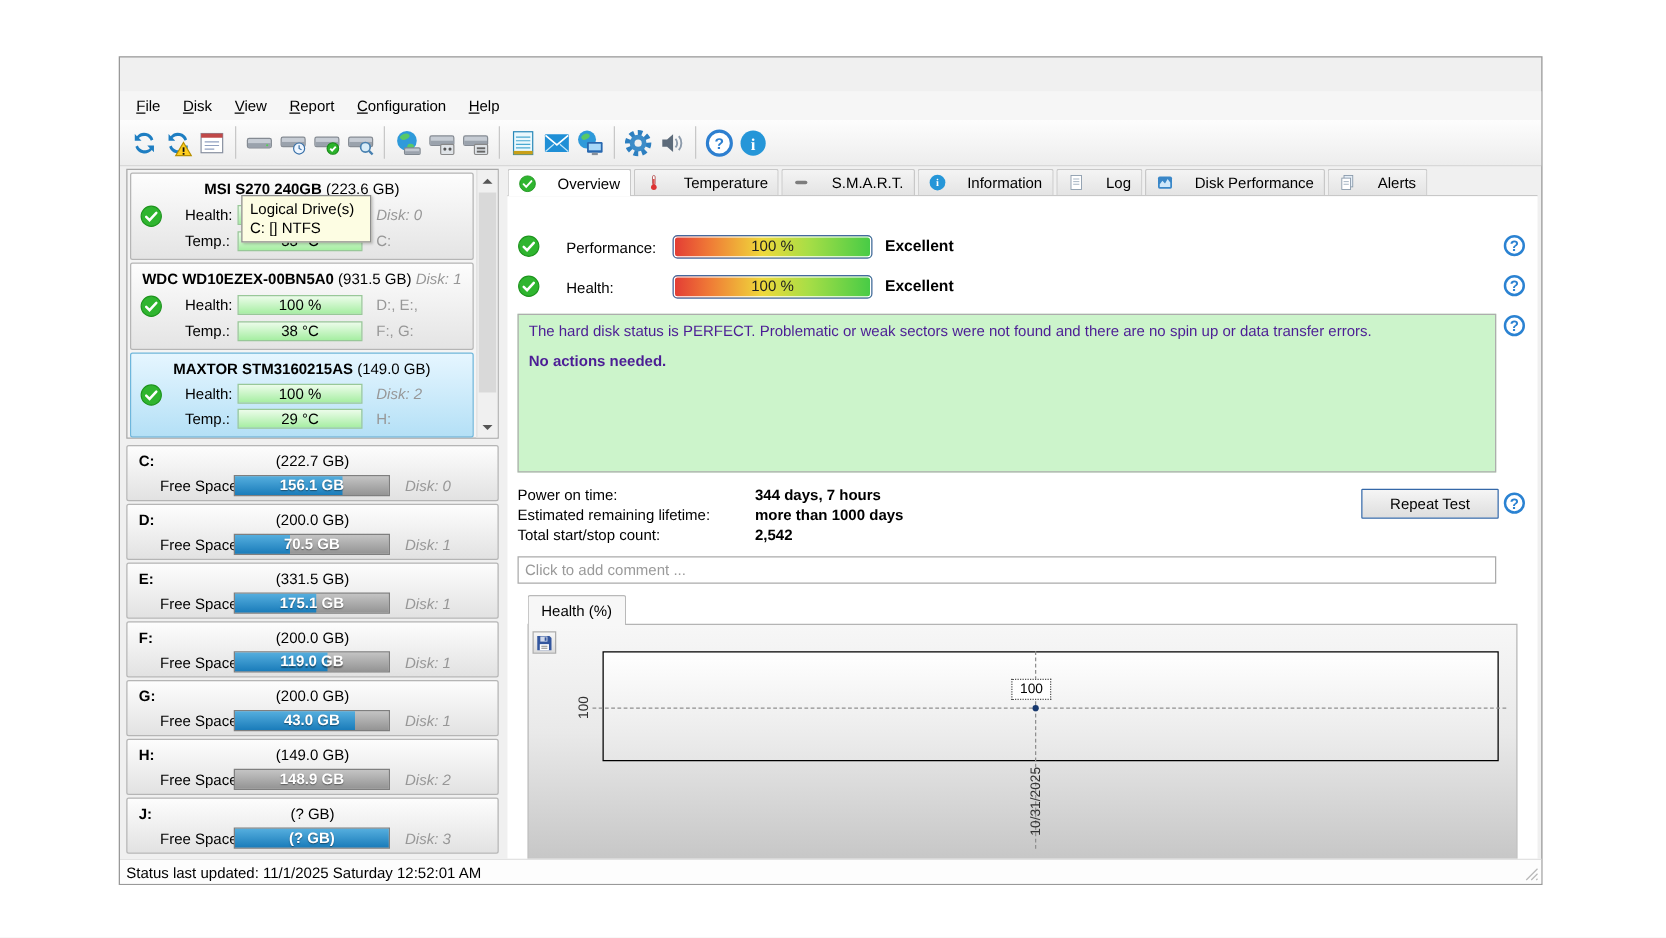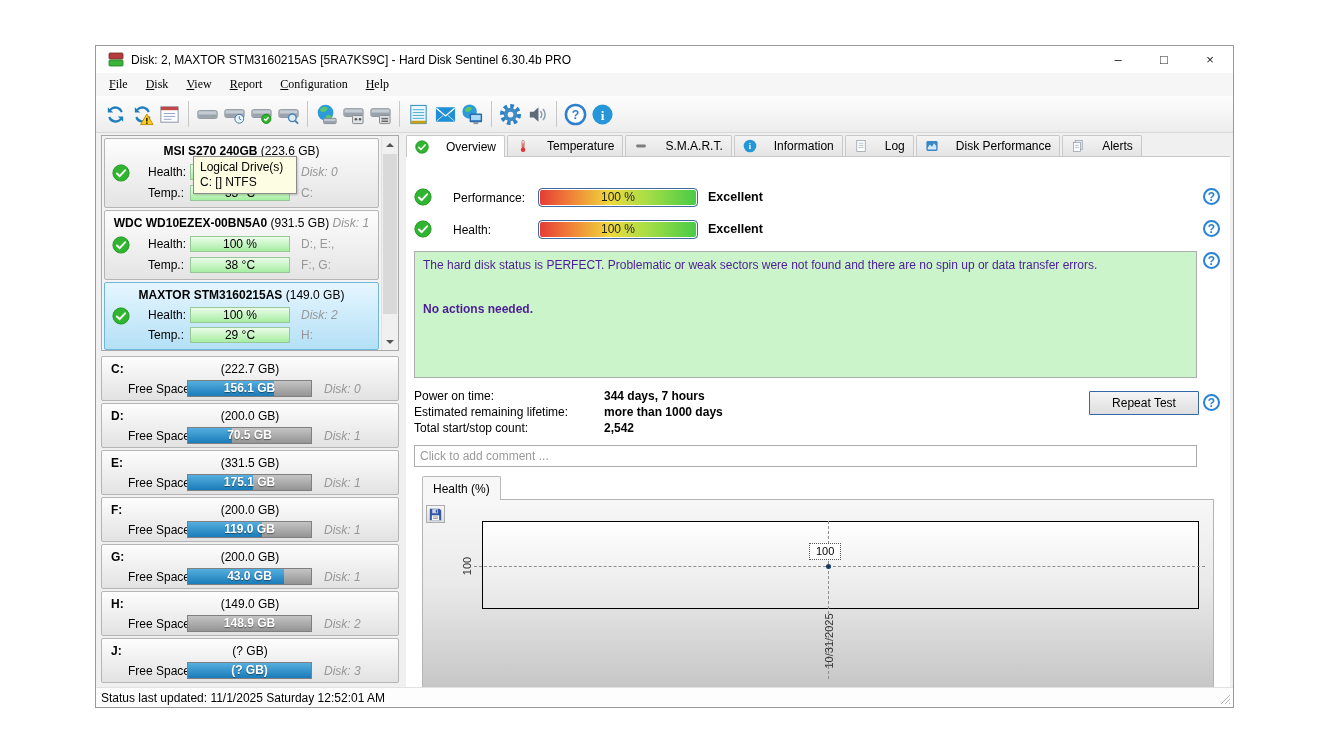--- a/index.html
+++ b/index.html
@@ -12,21 +12,21 @@
   
   #titlebar{position:absolute;left:0;top:0;width:100%;height:27px;background:#fff;}
   #appicon{position:absolute;left:12px;top:6px;width:16px;height:15px;}
   #wintitle{position:absolute;left:35px;top:7px;font-size:12px;white-space:nowrap;}
   .wctl{position:absolute;top:0;width:46px;height:27px;display:flex;align-items:center;justify-content:center;
         font-size:13px;color:#222;cursor:default;}
   #btn-min{right:92px;} #btn-max{right:46px;} #btn-close{right:0;}
   
   #menubar{position:absolute;left:0;top:27px;width:100%;height:23px;background:#f6f6f6;
            display:flex;align-items:center;padding-left:4px;box-sizing:border-box;}
-  .mitem{padding:3px 9px;font-family:Liberation Serif, serif;} .mitem u{text-decoration:underline;}
+  .mitem{padding:3px 9px;} .mitem u{text-decoration:underline;}
   
   #toolbar{position:absolute;left:0;top:50px;width:100%;height:37px;
            background:linear-gradient(180deg,#fdfdfd,#ededed);border-bottom:1px solid #d8d8d8;
            display:flex;align-items:center;padding-left:6px;box-sizing:border-box;}
   .tbtn{width:27px;height:28px;display:flex;align-items:center;justify-content:center;}
   .tbtn svg{width:23px;height:23px;}
   .tsep{width:1px;height:26px;background:#c8c8c8;margin:0 5px;}
   
   #disklist{position:absolute;left:5px;top:89px;width:298px;height:216px;background:#f4f4f4;
             border:1px solid #a8a8a8;box-sizing:border-box;}
@@ -81,21 +81,21 @@
   .pbar{position:absolute;left:132px;width:160px;height:19px;border:1px solid #44699e;border-radius:4px;
         box-sizing:border-box;box-shadow:inset 0 0 0 1px #fff;
         background:linear-gradient(90deg,#e33b35 0%,#ef7a36 18%,#efd93b 45%,#a8de46 68%,#46cb46 100%);
         text-align:center;line-height:17px;color:#222;}
   .prating{position:absolute;left:302px;font-weight:bold;font-size:12.5px;}
   .helpic{position:absolute;left:797px;width:17px;height:17px;border:2px solid #2a82d2;border-radius:50%;
           background:#fff;color:#2a82d2;font-weight:bold;font-size:12px;display:flex;align-items:center;
           justify-content:center;box-sizing:border-box;}
   #statusbox{position:absolute;left:8px;top:94px;width:783px;height:127px;background:#ccf4cb;
              border:1px solid #adadad;box-sizing:border-box;padding:6px 8px;color:#4c1d95;}
-  #statusbox .l2{font-weight:bold;margin-top:30px;}
+  #statusbox .l2{font-weight:bold;margin-top:10px;}
   .statlabel{position:absolute;left:8px;}
   .statvalue{position:absolute;left:198px;font-weight:bold;}
   #repeatbtn{position:absolute;left:683px;top:234px;width:110px;height:24px;border:1px solid #3568a8;
              background:linear-gradient(180deg,#f5f5f5,#dedede);display:flex;align-items:center;
              justify-content:center;box-sizing:border-box;border-radius:1px;}
   #comment{position:absolute;left:8px;top:288px;width:783px;height:22px;border:1px solid #ababab;
            box-sizing:border-box;padding:0 5px;font:12px "Liberation Sans",sans-serif;color:#444;background:#fff;}
   #comment::placeholder{color:#9a9a9a;}
   
   #charttab{position:absolute;left:16px;top:319px;height:24px;padding:0 10px;display:flex;align-items:center;
@@ -119,30 +119,20 @@
   #statusbar{position:absolute;left:0;top:641px;width:100%;height:20px;background:#fdfdfd;
              border-top:1px solid #e2e2e2;box-sizing:border-box;}
   #statustext{position:absolute;left:5px;top:3px;}
   #grip{position:absolute;right:2px;bottom:2px;width:12px;height:12px;}
 </style>
 </head>
 <body>
 
 <div id="win">
 
-  <div id="titlebar">
-    <svg id="appicon" viewBox="0 0 16 15">
-      <rect x="1" y="1" width="14" height="6" rx="1" fill="#b43c3c" stroke="#7c2424" stroke-width="0.8"></rect>
-      <rect x="1" y="8" width="14" height="6" rx="1" fill="#3cb43c" stroke="#1d7c1d" stroke-width="0.8"></rect>
-    </svg>
-    <span id="wintitle">Disk: 2, MAXTOR STM3160215AS [5RA7KS9C]  -  Hard Disk Sentinel 6.30.4b PRO</span>
-    <div class="wctl" id="btn-min">–</div>
-    <div class="wctl" id="btn-max">□</div>
-    <div class="wctl" id="btn-close">×</div>
-  </div>
 
   <div id="menubar">
     <span class="mitem"><u>F</u>ile</span>
     <span class="mitem"><u>D</u>isk</span>
     <span class="mitem"><u>V</u>iew</span>
     <span class="mitem"><u>R</u>eport</span>
     <span class="mitem"><u>C</u>onfiguration</span>
     <span class="mitem"><u>H</u>elp</span>
   </div>
 

